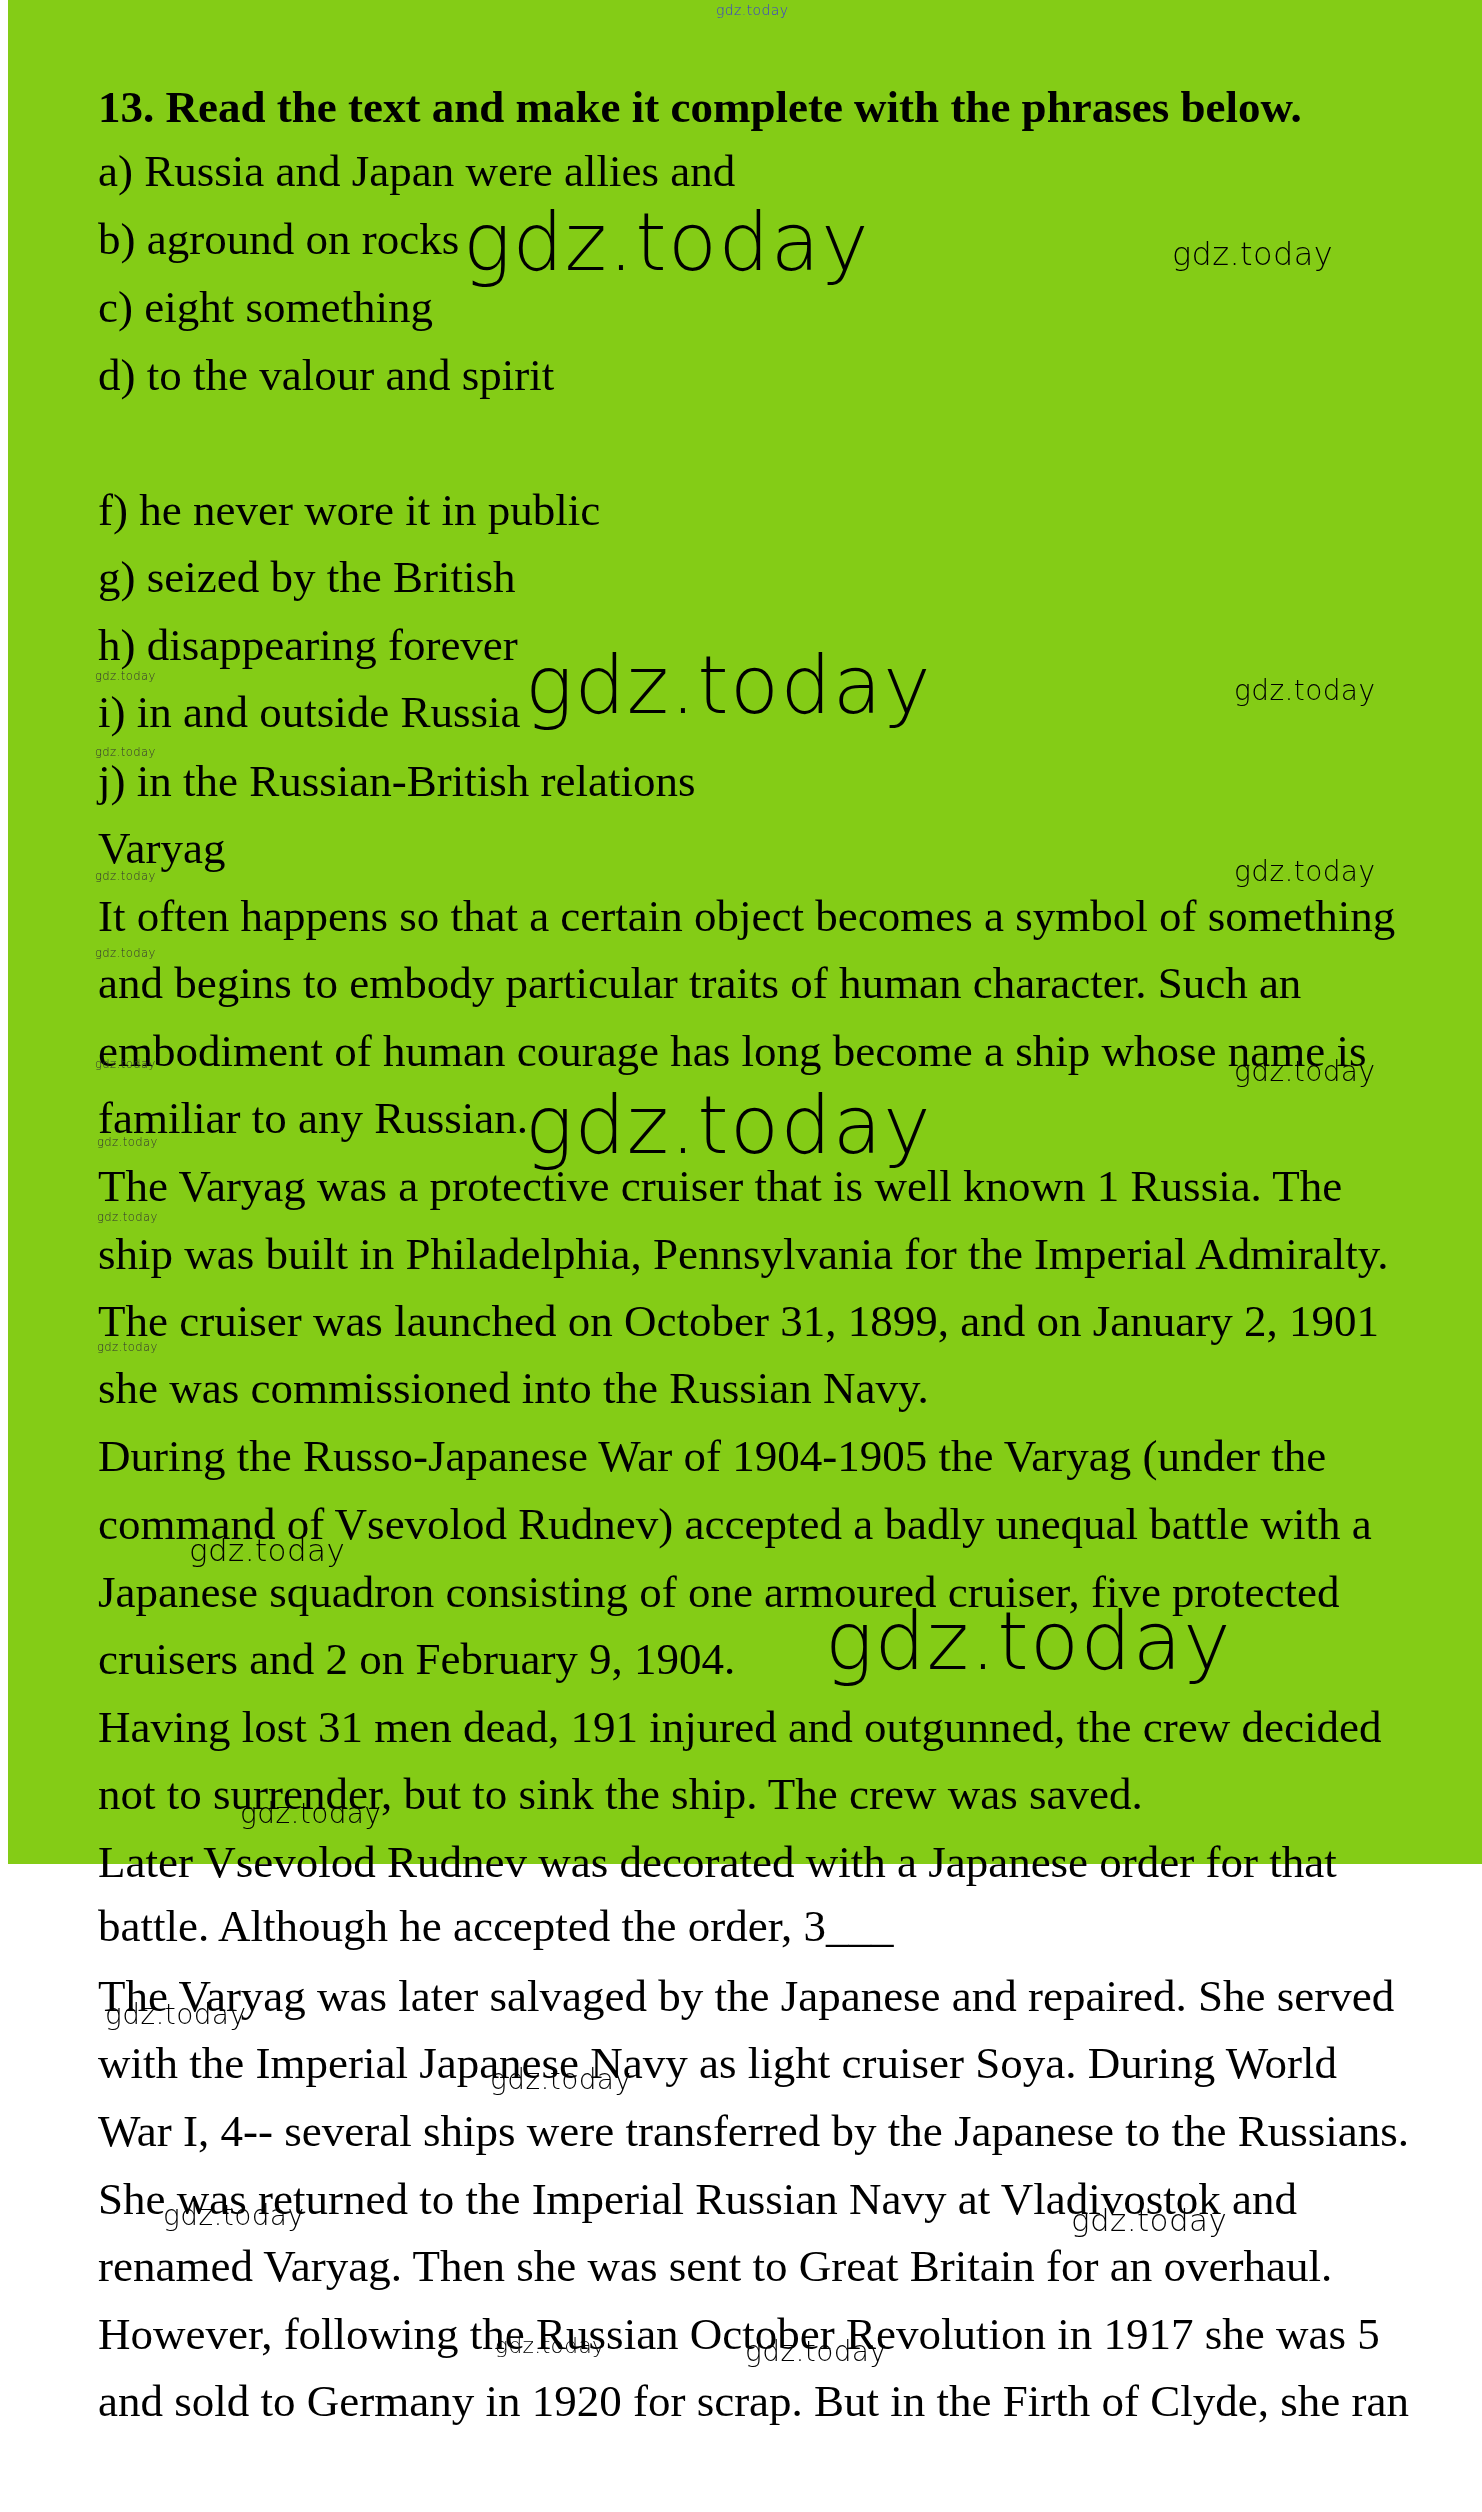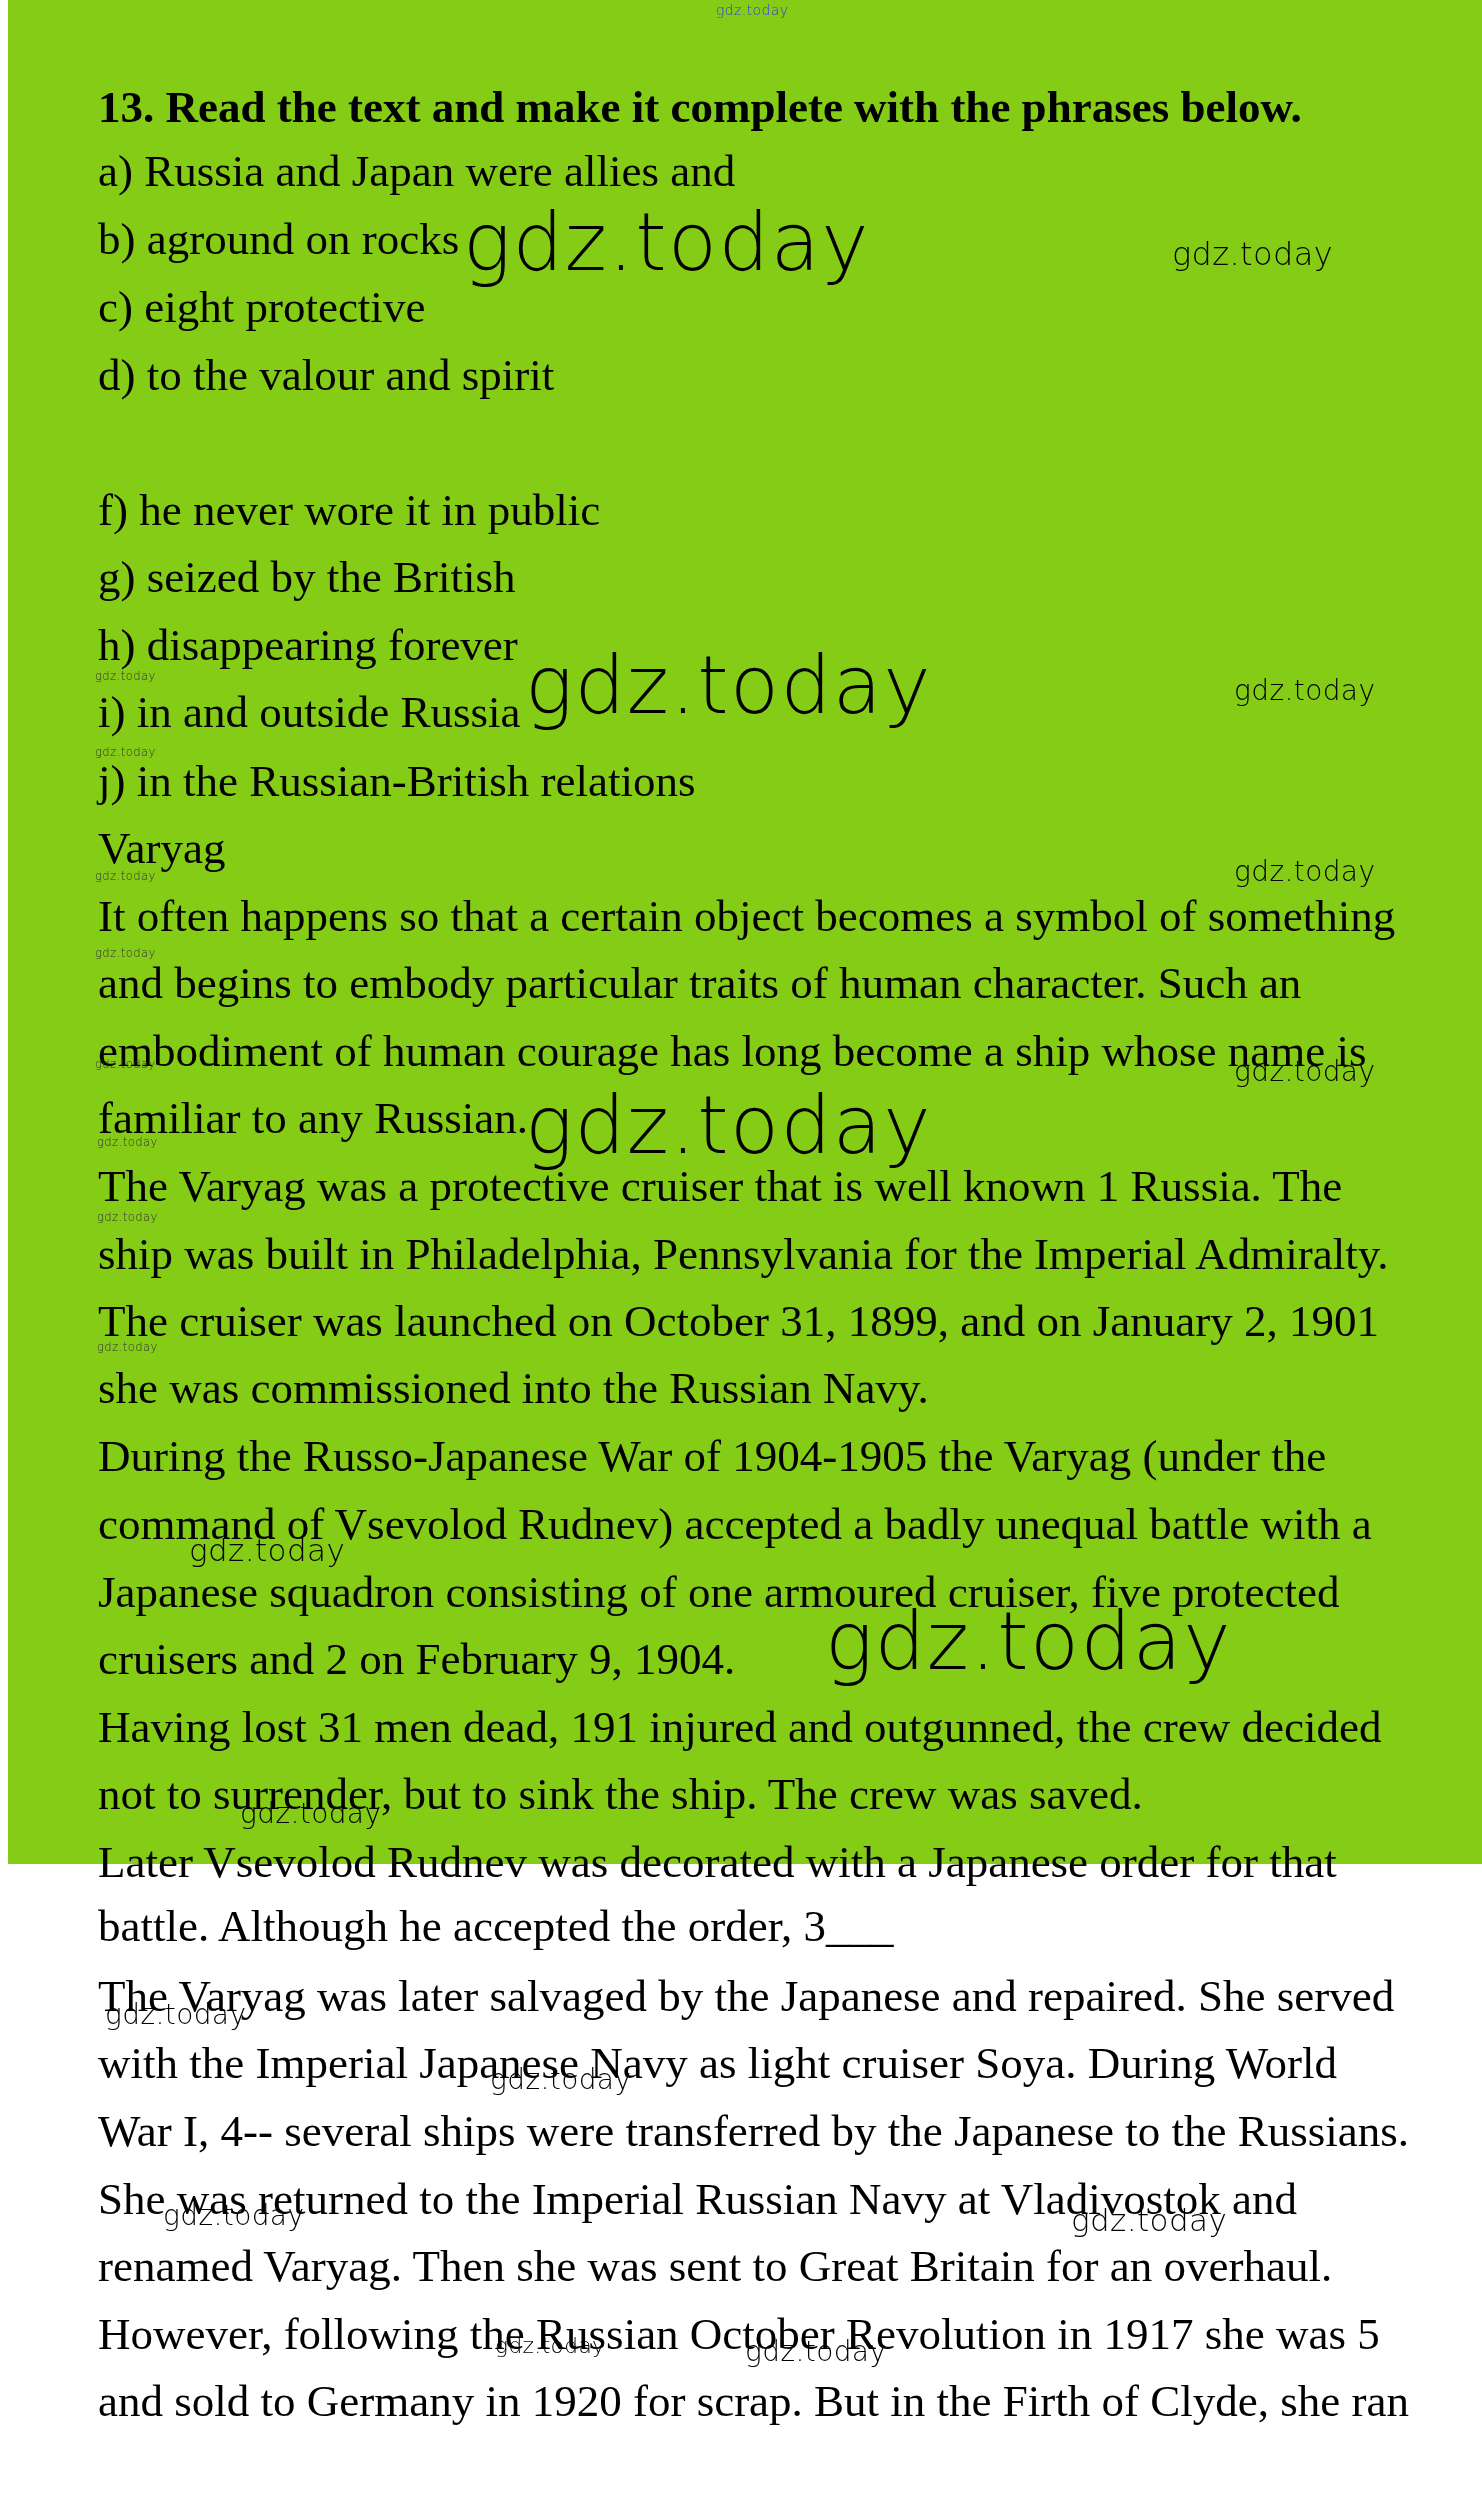--- a/index.html
+++ b/index.html
@@ -27,21 +27,21 @@
 <body>
 
 <div class="page">
 
   <div class="wm wm-top" style="left:708px; top:3.1px;">gdz.today</div>
 
   <div class="line heading" style="top:85px;">13. Read the text and make it complete with the phrases below.</div>
 
   <div class="line" style="top:149px;">a) Russia and Japan were allies and</div>
   <div class="line" style="top:217px;">b) aground on rocks</div>
-  <div class="line" style="top:285px;">c) eight protective</div>
+  <div class="line" style="top:285px;">c) eight something</div>
   <div class="line" style="top:353px;">d) to the valour and spirit</div>
   <div class="line" style="top:488px;">f) he never wore it in public</div>
   <div class="line" style="top:555px;">g) seized by the British</div>
   <div class="line" style="top:623px;">h) disappearing forever</div>
   <div class="line" style="top:690px;">i) in and outside Russia</div>
   <div class="line" style="top:759px;">j) in the Russian-British relations</div>
 
   <div class="line" style="top:826px;">Varyag</div>
 
   <div class="line" style="top:894px;">It often happens so that a certain object becomes a symbol of something</div>

